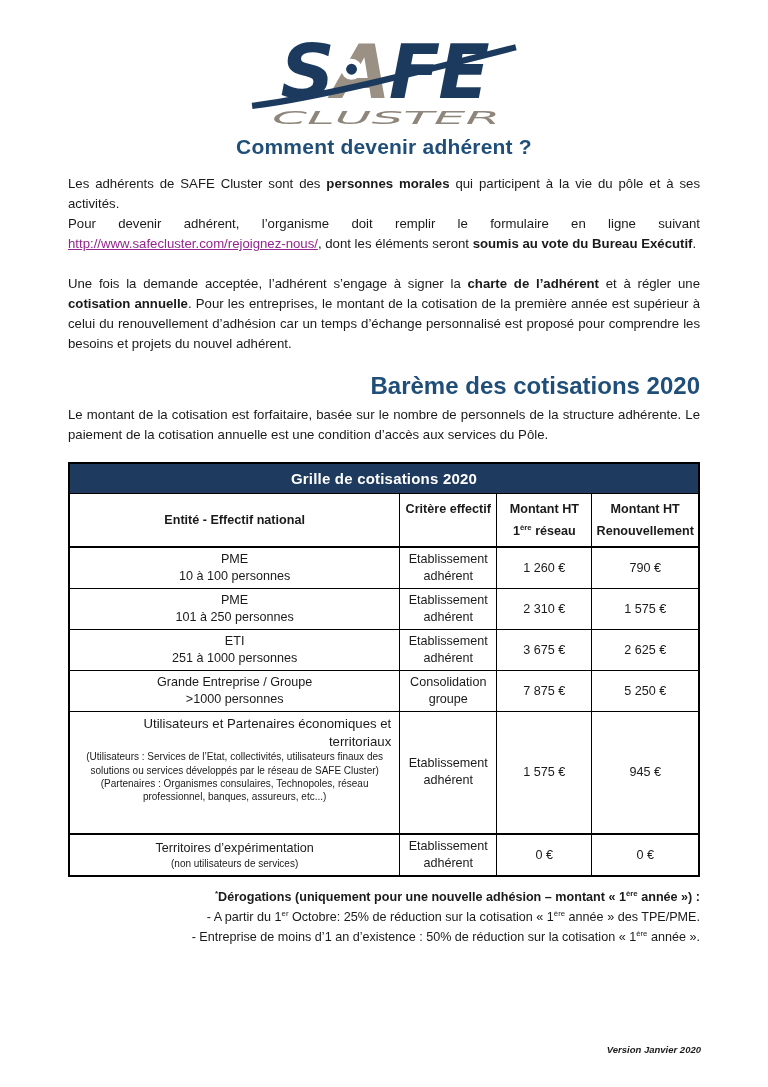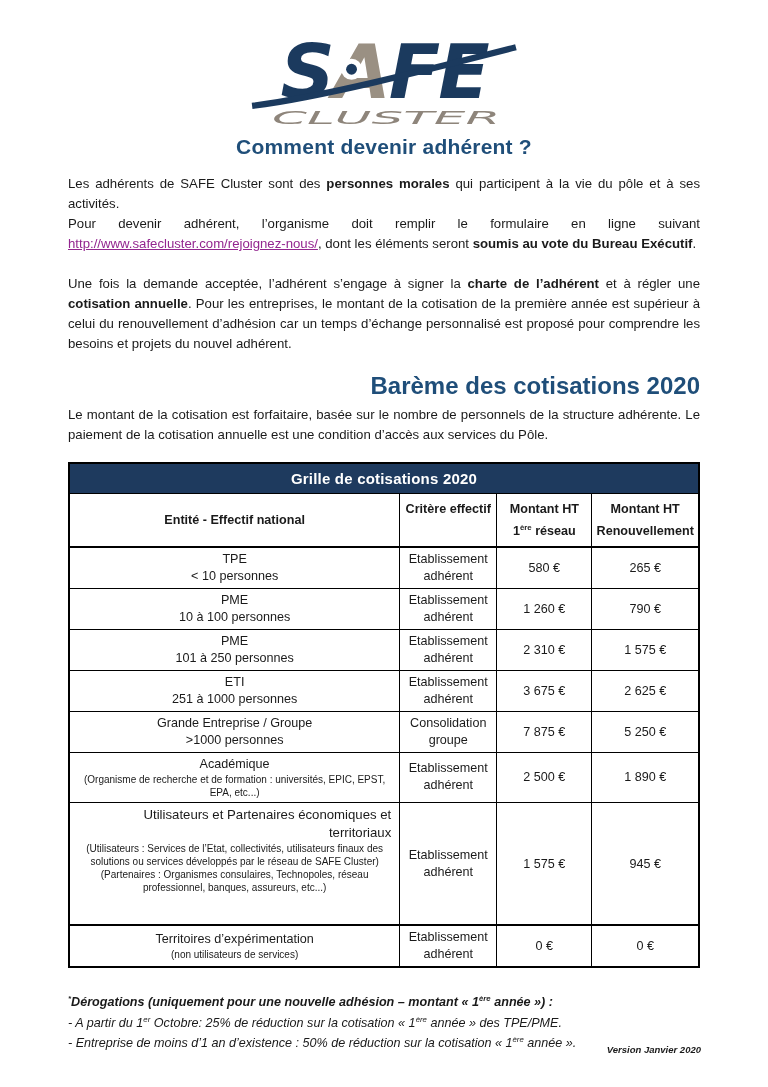--- a/index.html
+++ b/index.html
@@ -40,21 +40,21 @@
   td.entity .main{font-size:12.6px;line-height:1.35;}
   td.entity .main.left{text-align:right;font-size:13.2px;}
   td.entity .sub{font-size:12.6px;line-height:1.35;}
   td.entity .sub.small{font-size:10px;line-height:1.32;}
   td.critere{padding:3px 4px;text-align:center;font-size:12.6px;line-height:1.35;}
   td.amount{padding:3px 4px;text-align:center;font-size:12.6px;white-space:nowrap;}
   tr.row-std td{height:39px;}
   tr.thick td{border-bottom:2px solid var(--border);}
   tr.tall td.entity{padding-bottom:30px;}
   
-  .footnotes{margin-top:24px;font-style:italic;font-size:12.6px;line-height:1.6;}
+  .footnotes{margin-top:10px;font-size:12.6px;line-height:1.6;text-align:right;}
   .footnotes .fn1{font-weight:bold;}
   .version{position:absolute;right:67px;bottom:32px;font-size:9.5px;
     font-style:italic;font-weight:bold;}
 </style>
 </head>
 <body>
 
 <div class="page">
   <div class="content">
 
@@ -103,32 +103,20 @@
             </th>
             <th>
               <div><span>Montant HT</span></div>
               <div><span>Renouvellement</span></div>
             </th>
           </tr>
       </thead>
       <tbody id="cot-body">
           <tr class="row-std">
             <td class="entity">
-              <div class="main">TPE</div>
-              <div class="sub">&lt; 10 personnes</div>
-            </td>
-            <td class="critere">
-              <div>Etablissement</div>
-              <div>adhérent</div>
-            </td>
-            <td class="amount">580 €</td>
-            <td class="amount">265 €</td>
-          </tr>
-          <tr class="row-std">
-            <td class="entity">
               <div class="main">PME</div>
               <div class="sub">10 à 100 personnes</div>
             </td>
             <td class="critere">
               <div>Etablissement</div>
               <div>adhérent</div>
             </td>
             <td class="amount">1 260 €</td>
             <td class="amount">790 €</td>
           </tr>
@@ -161,32 +149,20 @@
               <div class="main">Grande Entreprise / Groupe</div>
               <div class="sub">&gt;1000 personnes</div>
             </td>
             <td class="critere">
               <div>Consolidation</div>
               <div>groupe</div>
             </td>
             <td class="amount">7 875 €</td>
             <td class="amount">5 250 €</td>
           </tr>
-          <tr class="row-std">
-            <td class="entity">
-              <div class="main">Académique</div>
-              <div class="sub small">(Organisme de recherche et de formation : universités, EPIC, EPST, EPA, etc...)</div>
-            </td>
-            <td class="critere">
-              <div>Etablissement</div>
-              <div>adhérent</div>
-            </td>
-            <td class="amount">2 500 €</td>
-            <td class="amount">1 890 €</td>
-          </tr>
           <tr class="row-std tall thick">
             <td class="entity">
               <div class="main left">Utilisateurs et Partenaires économiques et territoriaux</div>
               <div class="sub small">(Utilisateurs : Services de l’Etat, collectivités, utilisateurs finaux des solutions ou services développés par le réseau de SAFE Cluster)</div>
               <div class="sub small">(Partenaires : Organismes consulaires, Technopoles, réseau professionnel, banques, assureurs, etc...)</div>
             </td>
             <td class="critere">
               <div>Etablissement</div>
               <div>adhérent</div>
             </td>

